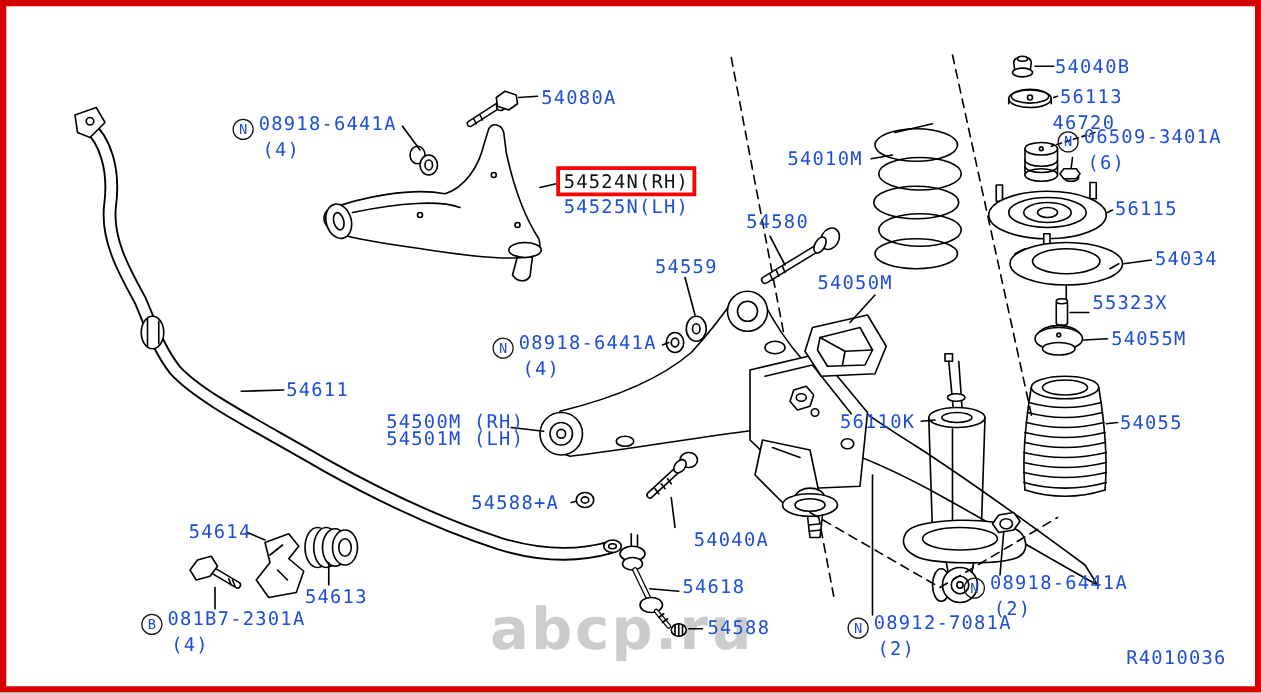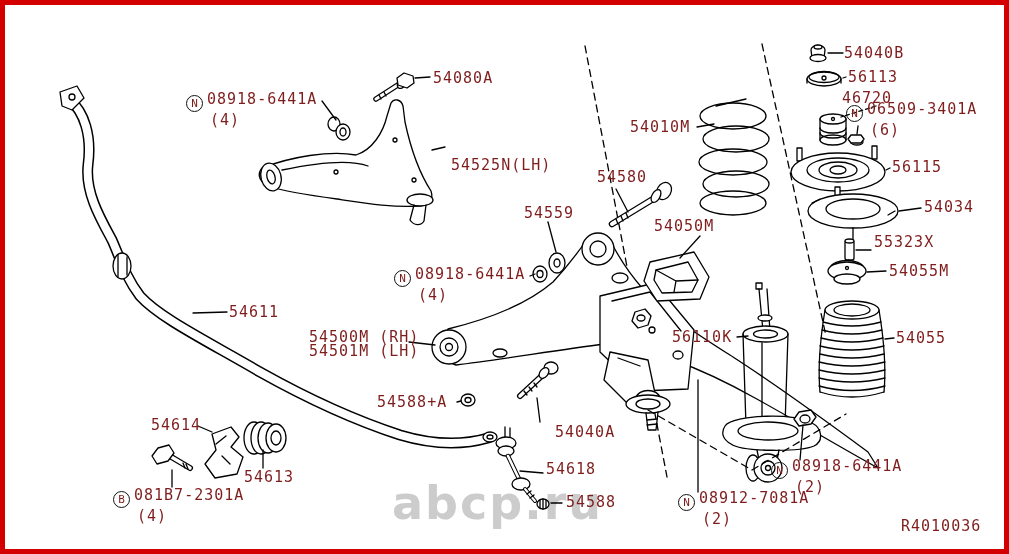--- a/index.html
+++ b/index.html
@@ -5,21 +5,21 @@
   html,body{margin:0;padding:0;background:#888;}
   #page{
     position:relative;width:1009px;height:554px;background:#ffffff;
     overflow:hidden;font-family:"DejaVu Sans Mono",monospace;
   }
   #frame{
     position:absolute;inset:0;border:5px solid #d40000;z-index:9;pointer-events:none;
   }
   .lbl{
     position:absolute;font-size:15px;line-height:16px;letter-spacing:1px;
-    color:#7f1d1d;white-space:nowrap;z-index:5;
+    color:#1d4ed8;white-space:nowrap;z-index:5;
   }
   .circ{
     display:inline-block;width:17px;height:17px;line-height:16px;border:1.6px solid #111;
     border-radius:50%;text-align:center;font-size:11px;letter-spacing:0;
     vertical-align:-3px;margin-right:4px;box-sizing:border-box;
   }
   .qty{margin-left:24px;letter-spacing:1px;}
   .hlbox{
     position:absolute;border:3px solid #ff0000;padding:0 3px;z-index:6;
     font-size:15px;line-height:18px;letter-spacing:1px;color:#111;white-space:nowrap;background:#fff;
@@ -304,20 +304,23 @@
     </g>
   </svg>
 
   <div class="lbl" style="left:433px;top:70px">54080A</div>
 
   <div class="lbl" style="left:186px;top:91px">
     <div><span class="circ">N</span><span>08918-6441A</span></div>
     <div class="qty">(4)</div>
   </div>
 
+  <div class="hlbox" style="left:445px;top:133px">
+    <span>54524N(RH)</span>
+  </div>
   <div class="lbl" style="left:451px;top:157px">54525N(LH)</div>
 
   <div class="lbl" style="left:630px;top:119px">54010M</div>
   <div class="lbl" style="left:844px;top:45px">54040B</div>
   <div class="lbl" style="left:848px;top:69px">56113</div>
   <div class="lbl" style="left:842px;top:90px">46720</div>
 
   <div class="lbl" style="left:846px;top:101px">
     <div><span class="circ">N</span><span>06509-3401A</span></div>
     <div class="qty">(6)</div>

